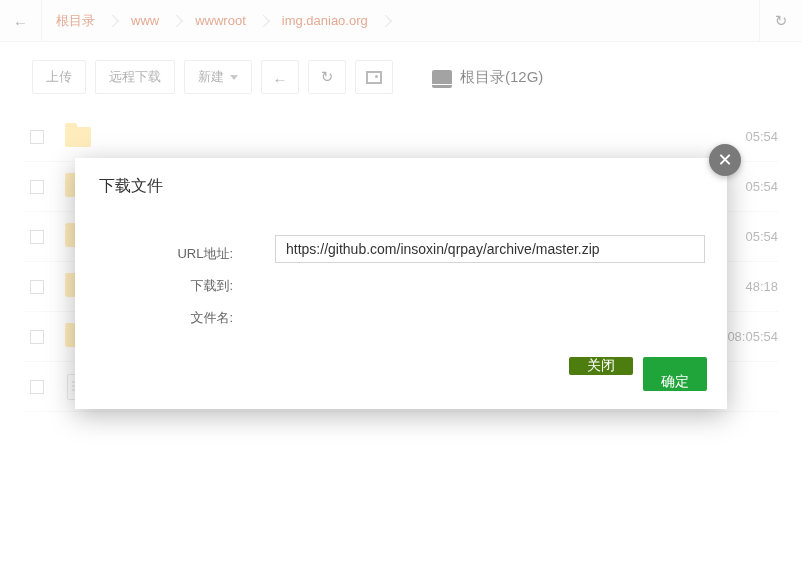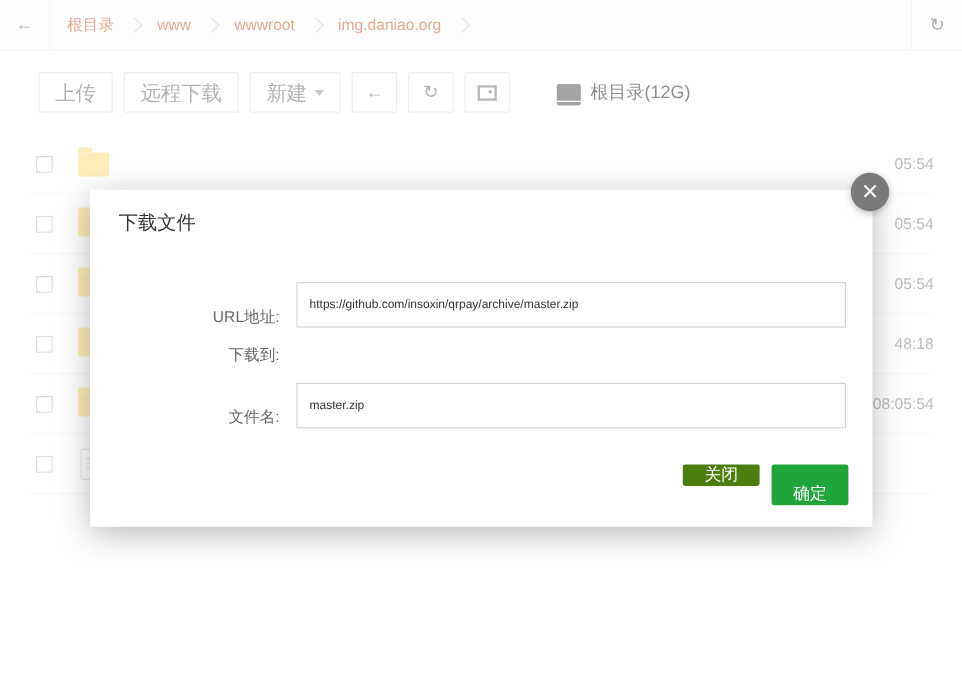--- a/index.html
+++ b/index.html
@@ -71,21 +71,21 @@
   .btn {
     height: 34px;
     padding: 0 13px;
     border: 1px solid #d9d9d9;
     background: #fff;
     color: #555;
     display: inline-flex;
     align-items: center;
     gap: 6px;
     cursor: pointer;
-    font-size: 17px;
+    font-size: 13px;
     border-radius: 2px;
   }
   .btn.icon-only { width: 38px; justify-content: center; padding: 0; }
   .caret-down {
     width: 0; height: 0;
     border-left: 4px solid transparent;
     border-right: 4px solid transparent;
     border-top: 5px solid #888;
     display: inline-block;
   }
@@ -206,26 +206,27 @@
   }
   .form-label {
     width: 150px;
     text-align: right;
     padding-right: 14px;
     color: #666;
     font-size: 13px;
   }
   .form-input {
     flex: 1;
-    height: 38px;
+    height: 28px;
     border: 1px solid #d4d4d4;
     padding: 0 10px;
-    font-size: 10px;
+    font-size: 14px;
     color: #333;
     outline: none;
+    margin-left: 28px;
   }
   .form-input.focused {
     border: 1px solid #3c8dde;
     box-shadow: 0 0 0 2px rgba(60,141,222,0.18);
   }
   .wavy {
     text-decoration: underline wavy #d9534f;
     text-decoration-thickness: 1px;
   }
   .modal-actions {
@@ -377,21 +378,20 @@
     <div class="form">
       <div class="form-row">
         <div class="form-label">URL地址:</div>
         <input class="form-input" type="text" value="https://github.com/insoxin/qrpay/archive/master.zip" style="">
       </div>
       <div class="form-row">
         <div class="form-label">下载到:</div>
       </div>
       <div class="form-row">
         <div class="form-label">文件名:</div>
-        <input class="form-input" type="text" value="master.zip" style="">
       </div>
     </div>
 
     <div class="modal-actions">
       <button class="btn-grey"><span>关闭</span></button>
       <button class="btn-green"><span>确定</span></button>
     </div>
   </div>
 </div>
 

